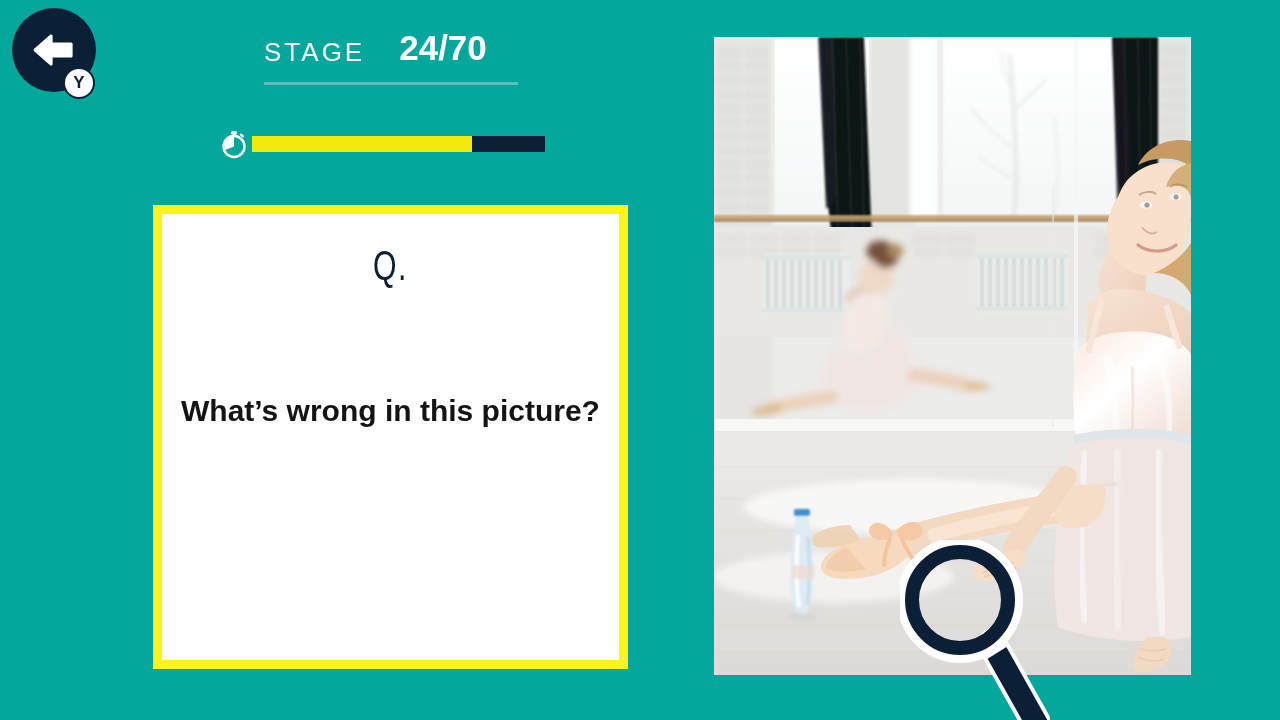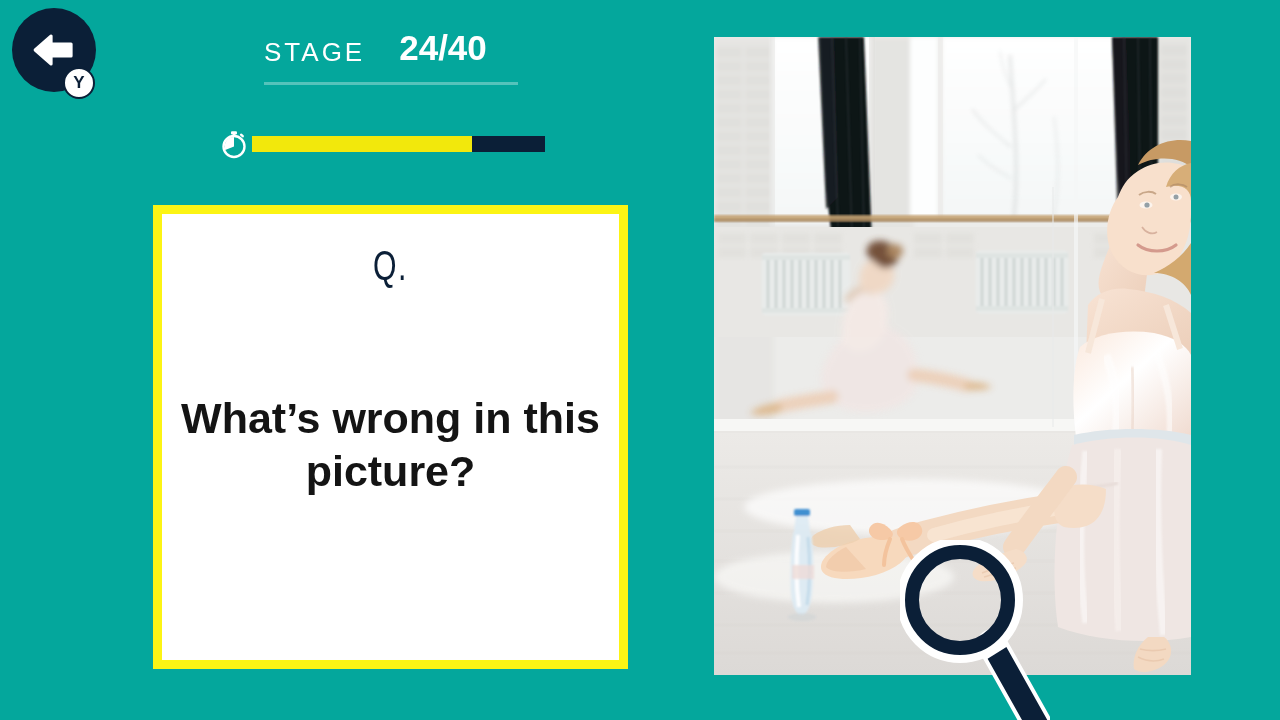--- a/index.html
+++ b/index.html
@@ -141,21 +141,21 @@
     font-family: "Liberation Sans Narrow", "Liberation Sans", sans-serif;
     transform: scaleX(0.72);
     letter-spacing: 2px;
   }
   .q-text {
     position: absolute;
     left: 0;
     right: 0;
     top: 178px;
     text-align: center;
-    font-size: 43px;
+    font-size: 30px;
     line-height: 1.24;
     font-weight: bold;
     color: #141414;
     font-family: "Liberation Sans", sans-serif;
     padding: 0 0;
     box-sizing: border-box;
   }
 
   
   .photo {
@@ -191,21 +191,21 @@
       </svg>
     </span>
   </div>
   <div class="y-badge">
     <span>Y</span>
   </div>
 
   <div class="stage-wrap">
     <div class="stage-row">
       <span class="stage-label">STAGE</span>
-      <span class="stage-value">24/40</span>
+      <span class="stage-value">24/70</span>
     </div>
     <div class="stage-rule"></div>
   </div>
 
   <div class="timer-wrap">
     <span class="timer-icon">
       <svg viewBox="0 0 32 32" xmlns="http://www.w3.org/2000/svg">
         <circle cx="16" cy="18.5" r="10.5" fill="none" stroke="#ffffff" stroke-width="2.4"></circle>
         <path d="M16 18.5 L16 9 A9.5 9.5 0 0 0 7.2 22 Z" fill="#ffffff"></path>
         <rect x="13" y="3.2" width="6" height="3.4" rx="1.1" fill="#ffffff"></rect>

